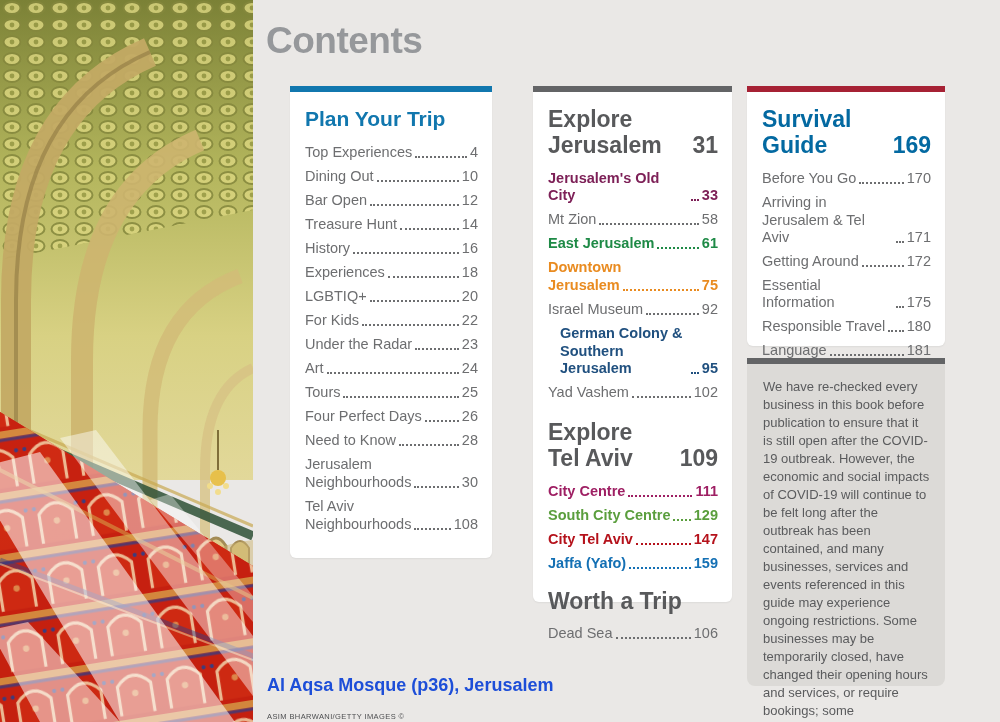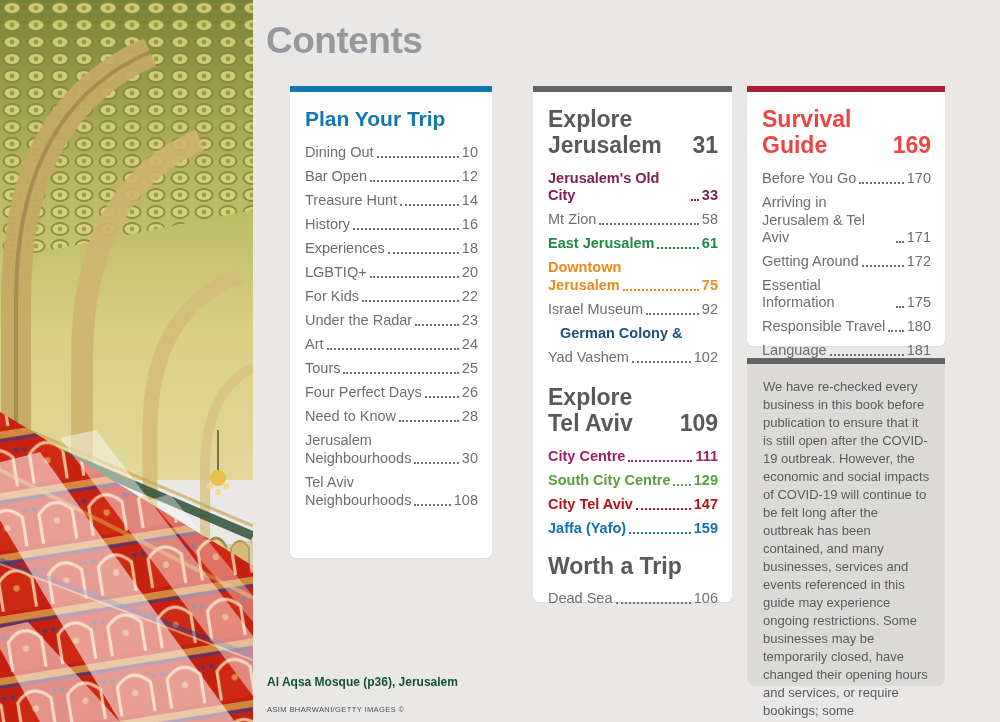--- a/index.html
+++ b/index.html
@@ -27,39 +27,39 @@
     padding:10px 14px 14px 15px;
     box-shadow:0 1px 2px rgba(0,0,0,.06);
   }
   .col1 .card{height:442px;}
   .col2 .card{height:486px;}
   .col3 .card{height:230px;}
   .plan-heading{
     font-size:21px;font-weight:bold;color:#1177ae;margin:5px 0 13px;
   }
   .col-heading{font-size:23px;font-weight:bold;color:#58595b;line-height:26px;margin:4px 0 12px;}
-  .col-heading.red{color:#ef4444;}
+  .col-heading.red{color:#0369a1;}
   .h-row{display:flex;justify-content:space-between;align-items:baseline;}
   .worth-heading{font-size:23px;font-weight:bold;color:#58595b;margin:16px 0 10px;}
   .section-gap{margin-top:18px;}
   .entry{color:#6d6e70;font-size:14.5px;line-height:17px;margin-bottom:7px;}
   .entry.colored{font-weight:bold;}
   .entry .row{display:flex;align-items:flex-end;}
   .entry .dots{flex:1;border-bottom:2px dotted;margin:0 3px 3px 3px;min-width:8px;}
   .entry .pg{white-space:nowrap;}
   .entry .pre{margin-bottom:1px;}
   .covid{position:absolute;left:747px;top:358px;width:198px;}
   .covid-box{
     background:#dcdad7;border-radius:0 0 8px 8px;
     padding:14px 15px 16px 16px;height:292px;
   }
   .covid-heading{font-size:22px;font-weight:bold;color:#58595b;margin:2px 0 9px;}
   .covid-body{font-size:13px;line-height:18px;color:#5a5b5d;}
   .caption{position:absolute;left:267px;top:675px;}
-  .caption-title{font-size:12px;font-weight:bold;color:#14532d;}
+  .caption-title{font-size:18px;font-weight:bold;color:#1d4ed8;}
   .caption-credit{font-size:7.5px;color:#4d4e50;letter-spacing:.4px;margin-top:16px;}
 </style>
 </head>
 <body>
 
 <div class="photo">
   <svg width="253" height="722" viewBox="0 0 253 722" xmlns="http://www.w3.org/2000/svg">
     <defs>
       <linearGradient id="ceilGrad" x1="0" y1="0" x2="0" y2="1">
         <stop offset="0" stop-color="#7b8136"></stop>
@@ -154,20 +154,27 @@
 
 <div class="page-title">Contents</div>
 
 <div class="col col1">
   <div class="topbar bar-blue"></div>
   <div class="card">
     <div class="plan-heading">Plan Your Trip</div>
     <div>
         <div class="entry">
           <div class="row">
+            <span class="lbl">Top Experiences</span>
+            <span class="dots"></span>
+            <span class="pg">4</span>
+          </div>
+        </div>
+        <div class="entry">
+          <div class="row">
             <span class="lbl">Dining Out</span>
             <span class="dots"></span>
             <span class="pg">10</span>
           </div>
         </div>
         <div class="entry">
           <div class="row">
             <span class="lbl">Bar Open</span>
             <span class="dots"></span>
             <span class="pg">12</span>
@@ -305,20 +312,25 @@
         </div>
         <div class="entry">
           <div class="row">
             <span class="lbl">Israel Museum</span>
             <span class="dots"></span>
             <span class="pg">92</span>
           </div>
         </div>
         <div class="entry colored" style="color: rgb(32, 80, 127); margin-left: 12px;">
           <div class="pre">German Colony &amp;</div>
+          <div class="row">
+            <span class="lbl">Southern Jerusalem</span>
+            <span class="dots"></span>
+            <span class="pg">95</span>
+          </div>
         </div>
         <div class="entry">
           <div class="row">
             <span class="lbl">Yad Vashem</span>
             <span class="dots"></span>
             <span class="pg">102</span>
           </div>
         </div>
       </div>
 

